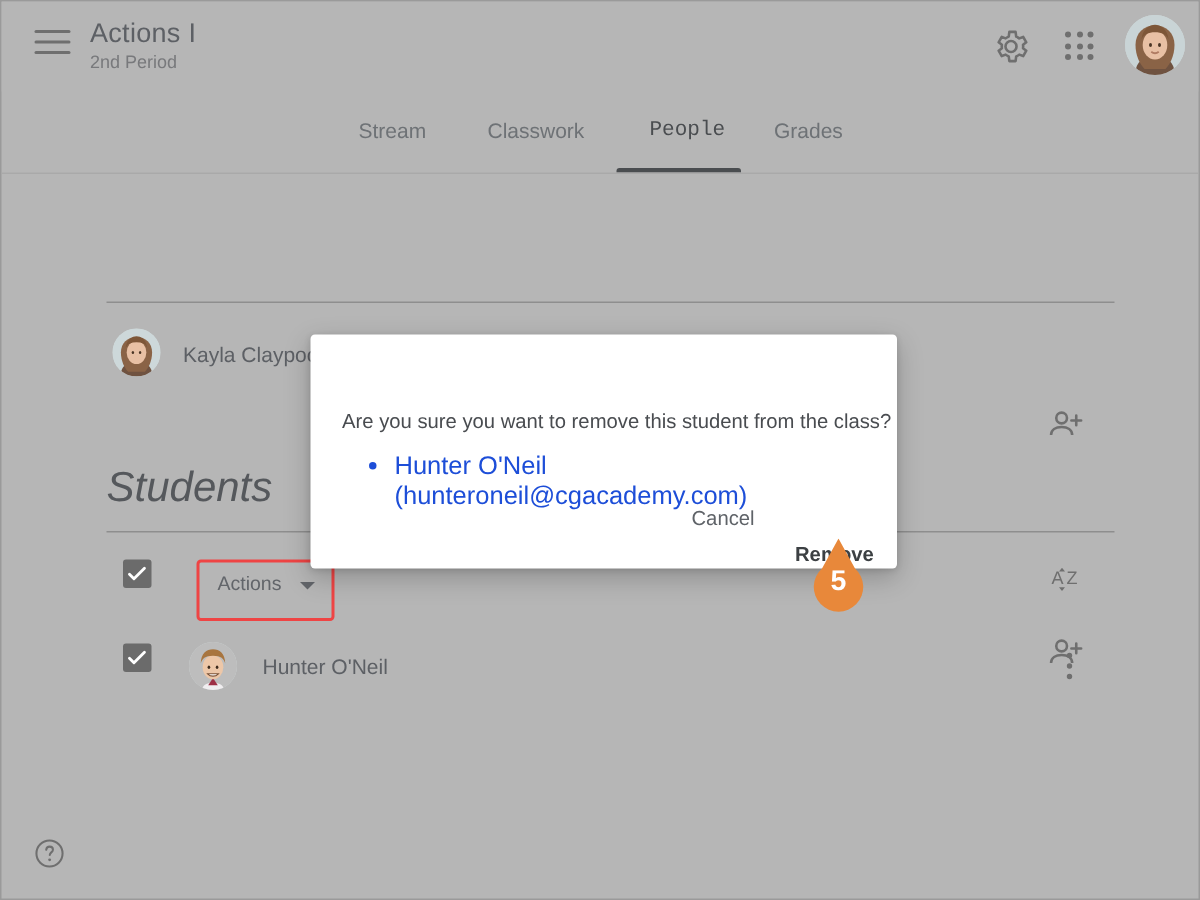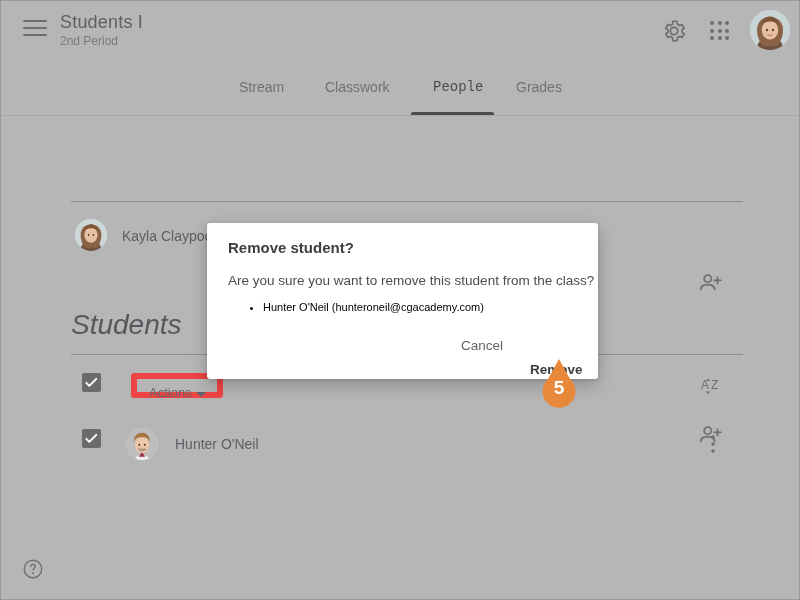--- a/index.html
+++ b/index.html
@@ -116,22 +116,22 @@
   }
 
   .checkbox {
     position: absolute; width: 19px; height: 19px;
     border-radius: 2px; background: #6b6b6b; cursor: pointer;
   }
   .checkbox svg { display: block; }
 
   .actions-btn {
     position: absolute; left: 130px; top: 372px;
-    width: 92px; height: 25px;
-    border: 6px solid #ef4444; border-radius: 3px;
+    width: 92px; height: 41px;
+    border: 2px solid #ef4444; border-radius: 3px;
     cursor: pointer; box-sizing: border-box; padding-left: 32px;
   }
   .actions-label {
     position: absolute; left: 12px; top: 6px;
     font-size: 13px; color: #62656a;
   }
   .actions-caret {
     position: absolute; right: 11px; top: 13px;
     width: 0; height: 0;
     border-left: 5px solid transparent;
@@ -158,21 +158,21 @@
     position: absolute; left: 21px; top: 16px;
     font-size: 15px; font-weight: bold; color: #3c4043;
     white-space: nowrap;
   }
   .modal-body {
     position: absolute; left: 21px; top: 50px;
     font-size: 13.5px; color: #494c50; white-space: nowrap; text-align: center;
   }
   .modal-list {
     position: absolute; left: 40px; top: 78px;
-    font-size: 11px; color: #000000;
+    font-size: 17px; color: #1d4ed8;
   }
   .modal-list li { list-style: disc; margin: 0; padding: 0; }
   .modal-list ul { margin: 0; padding-left: 16px; }
   .btn-cancel {
     position: absolute; left: 460px; top: 337px;
     font-size: 13.5px; color: #5f6368; cursor: pointer;
     white-space: nowrap;
   }
   .btn-remove {
     position: absolute; left: 529px; top: 337px;
@@ -199,21 +199,21 @@
   <div id="page">
 
     <div class="topbar">
 
       <div class="hamburger">
         <span></span>
           <span></span>
           <span></span>
       </div>
 
-      <div class="class-title">Students I</div>
+      <div class="class-title">Actions I</div>
       <div class="class-sub">2nd Period</div>
 
       <div class="gear-icon">
         <svg width="26" height="26" viewBox="0 0 24 24">
           <path fill="none" stroke="#6f6f6f" stroke-width="1.6" d="M12 8.6a3.4 3.4 0 1 0 0 6.8 3.4 3.4 0 0 0 0-6.8z"></path>
           <path fill="none" stroke="#6f6f6f" stroke-width="1.6" stroke-linejoin="round" d="M19.4 13.1a7.6 7.6 0 0 0 0-2.2l2-1.5-1.9-3.3-2.4.9a7.6 7.6 0 0 0-1.9-1.1L14.8 3h-3.8l-.4 2.9c-.7.3-1.3.6-1.9 1.1l-2.4-.9L4.4 9.4l2 1.5a7.6 7.6 0 0 0 0 2.2l-2 1.5 1.9 3.3 2.4-.9c.6.5 1.2.8 1.9 1.1l.4 2.9h3.8l.4-2.9c.7-.3 1.3-.6 1.9-1.1l2.4.9 1.9-3.3-2-1.5z"></path>
         </svg>
       </div>
 
       <div class="apps-icon">
@@ -346,21 +346,20 @@
     <div class="help-icon">
       <svg width="22" height="22" viewBox="0 0 24 24">
         <circle cx="12" cy="12" r="9.5" fill="none" stroke="#6f6f6f" stroke-width="1.5"></circle>
         <path d="M9.6 9.3c.2-1.5 1.3-2.3 2.5-2.3 1.4 0 2.4.9 2.4 2.2 0 1.9-2.3 2-2.3 3.8" fill="none" stroke="#6f6f6f" stroke-width="1.5" stroke-linecap="round"></path>
         <circle cx="12.1" cy="16.6" r="1.05" fill="#6f6f6f"></circle>
       </svg>
     </div>
   </div>
 
   <div class="modal">
-    <div class="modal-title">Remove student?</div>
     <div class="modal-body">Are you sure you want to remove this student from the class?</div>
     <div class="modal-list">
       <ul style="margin:0;padding-left:16px;">
         <li>Hunter O'Neil (hunteroneil@cgacademy.com)</li>
       </ul>
     </div>
   </div>
 
   <div class="btn-cancel">Cancel</div>
   <div class="btn-remove">Remove</div>

